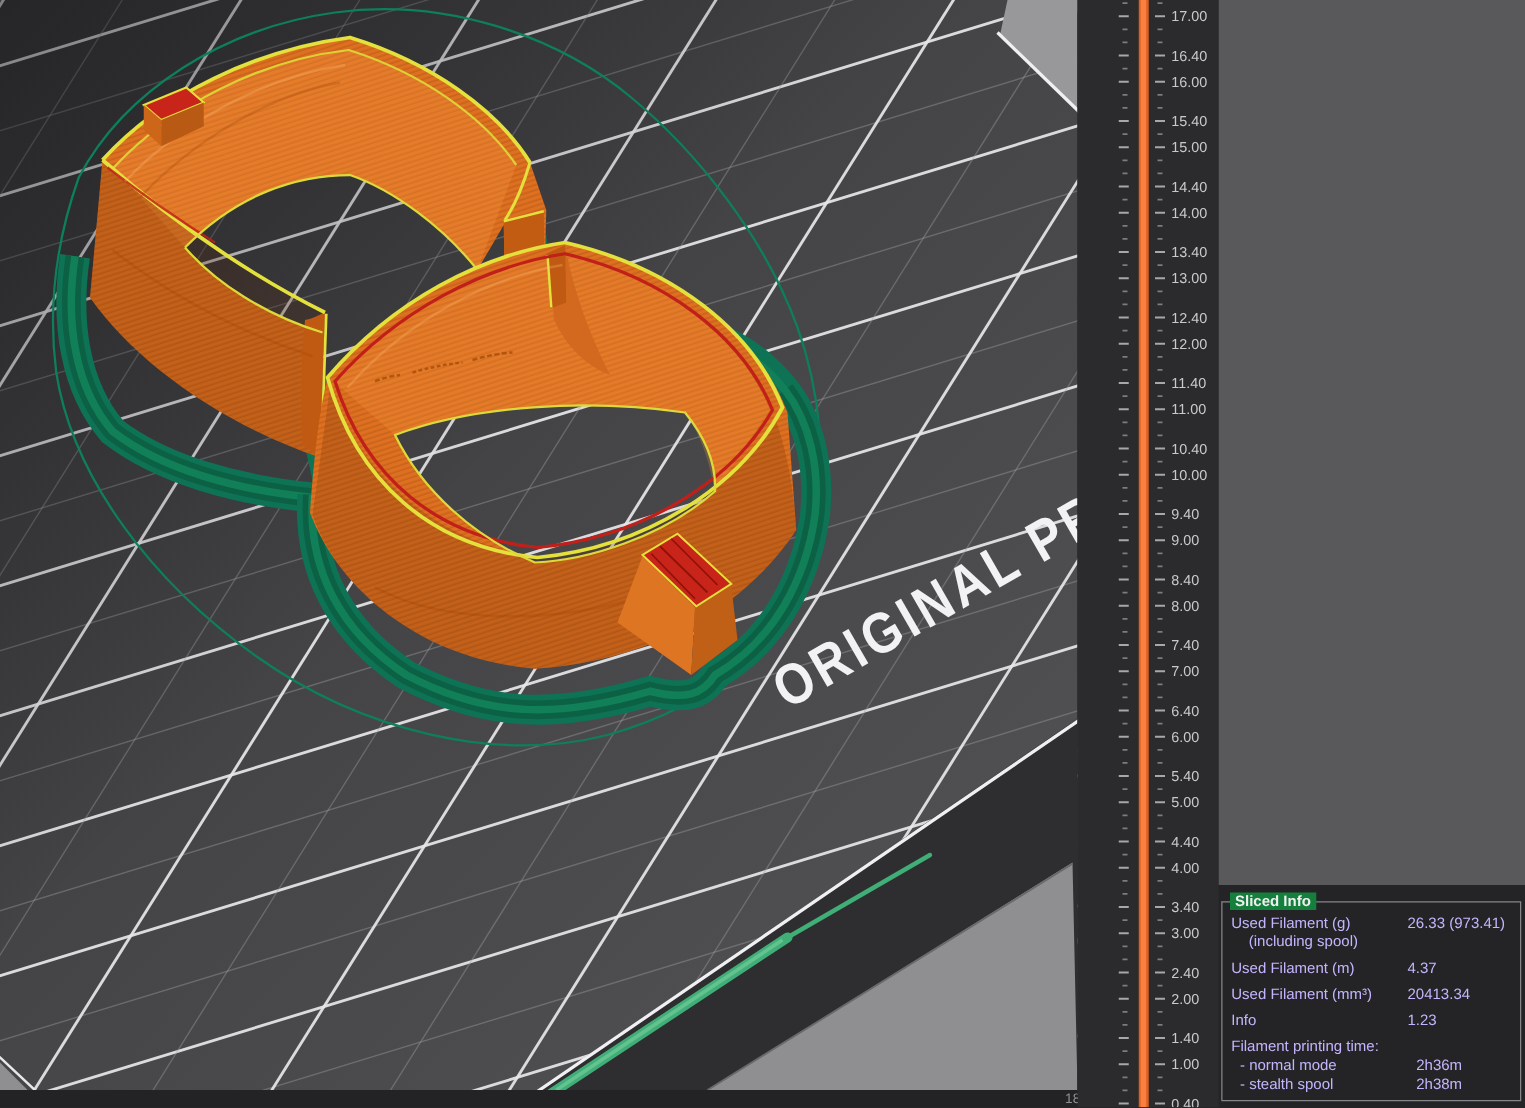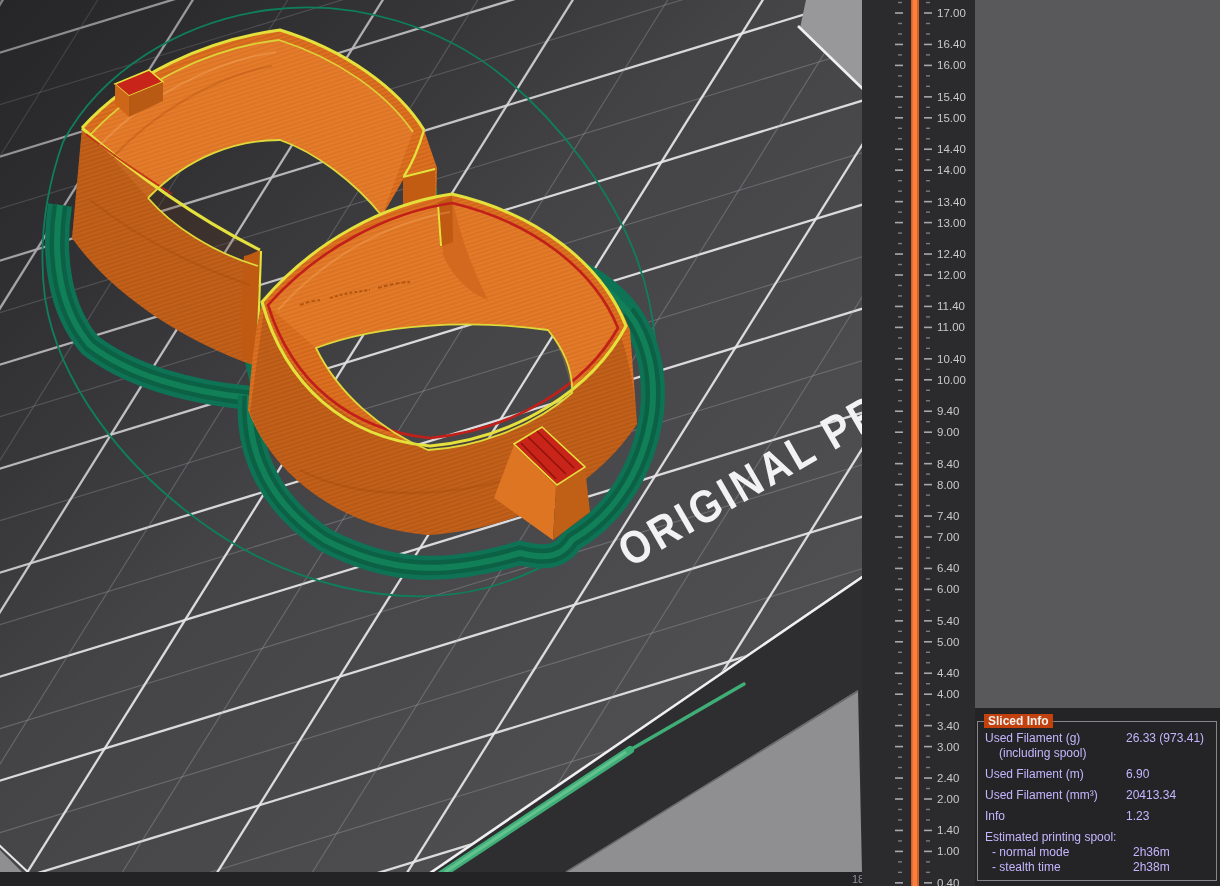--- a/index.html
+++ b/index.html
@@ -5,21 +5,21 @@
   html,body{margin:0;padding:0;background:#1e1e20;}
   #app{position:relative;width:1220px;height:886px;overflow:hidden;
        font-family:"Liberation Sans","DejaVu Sans",sans-serif;background:#2b2b2e;}
   #viewport{position:absolute;left:0;top:0;width:862px;height:872px;background:#414144;}
   #bottom-strip{position:absolute;left:0;top:872px;width:862px;height:14px;background:#232326;}
   #frame-counter{position:absolute;left:852px;top:0px;font-size:11px;color:#8f8f93;line-height:14px;text-align:center;}
   #scale-strip{position:absolute;left:862px;top:0;width:113px;height:886px;background:#2b2b2d;border-radius:12px;}
   #right-panel{position:absolute;left:975px;top:0;width:245px;height:708px;background:#59595b;}
   #info-area{position:absolute;left:975px;top:708px;width:245px;height:178px;background:#242427;}
   .fieldset{position:absolute;left:2px;top:13px;right:3px;bottom:5px;border:1px solid #85858a;}
-  .legend{position:absolute;top:-8px;left:6px;background:#c2410c;padding:0 4px;
+  .legend{position:absolute;top:-8px;left:6px;background:#15803d;padding:0 4px;
           font-size:12px;font-weight:bold;color:#efefef;white-space:nowrap;}
   #rows{padding:9px 4px 0 7px;}
   .row{display:flex;font-size:12px;line-height:15px;color:#c4b5fd;}
   .row .l{width:141px;flex:none;}
   .row .v{flex:1;}
   .row.gap{margin-top:6px;}
   .row.sub .l{padding-left:14px;}
   .row.ind .l{padding-left:7px;}
   svg text{user-select:none;}
 </style>
@@ -461,39 +461,39 @@
           <div class="row">
             <span class="l">Used Filament (g)</span>
             <span class="v">26.33 (973.41)</span>
           </div>
           <div class="row sub">
             <span class="l">(including spool)</span>
             <span class="v"></span>
           </div>
           <div class="row gap">
             <span class="l">Used Filament (m)</span>
-            <span class="v">6.90</span>
+            <span class="v">4.37</span>
           </div>
           <div class="row gap">
             <span class="l">Used Filament (mm³)</span>
             <span class="v">20413.34</span>
           </div>
           <div class="row gap">
             <span class="l">Info</span>
             <span class="v">1.23</span>
           </div>
           <div class="row gap">
-            <span class="l">Estimated printing spool:</span>
+            <span class="l">Filament printing time:</span>
             <span class="v"></span>
           </div>
           <div class="row ind">
             <span class="l">- normal mode</span>
             <span class="v">2h36m</span>
           </div>
           <div class="row ind">
-            <span class="l">- stealth time</span>
+            <span class="l">- stealth spool</span>
             <span class="v">2h38m</span>
           </div>
         </div>
     </div>
   </div>
 
 </div>
 
 </body></html>

